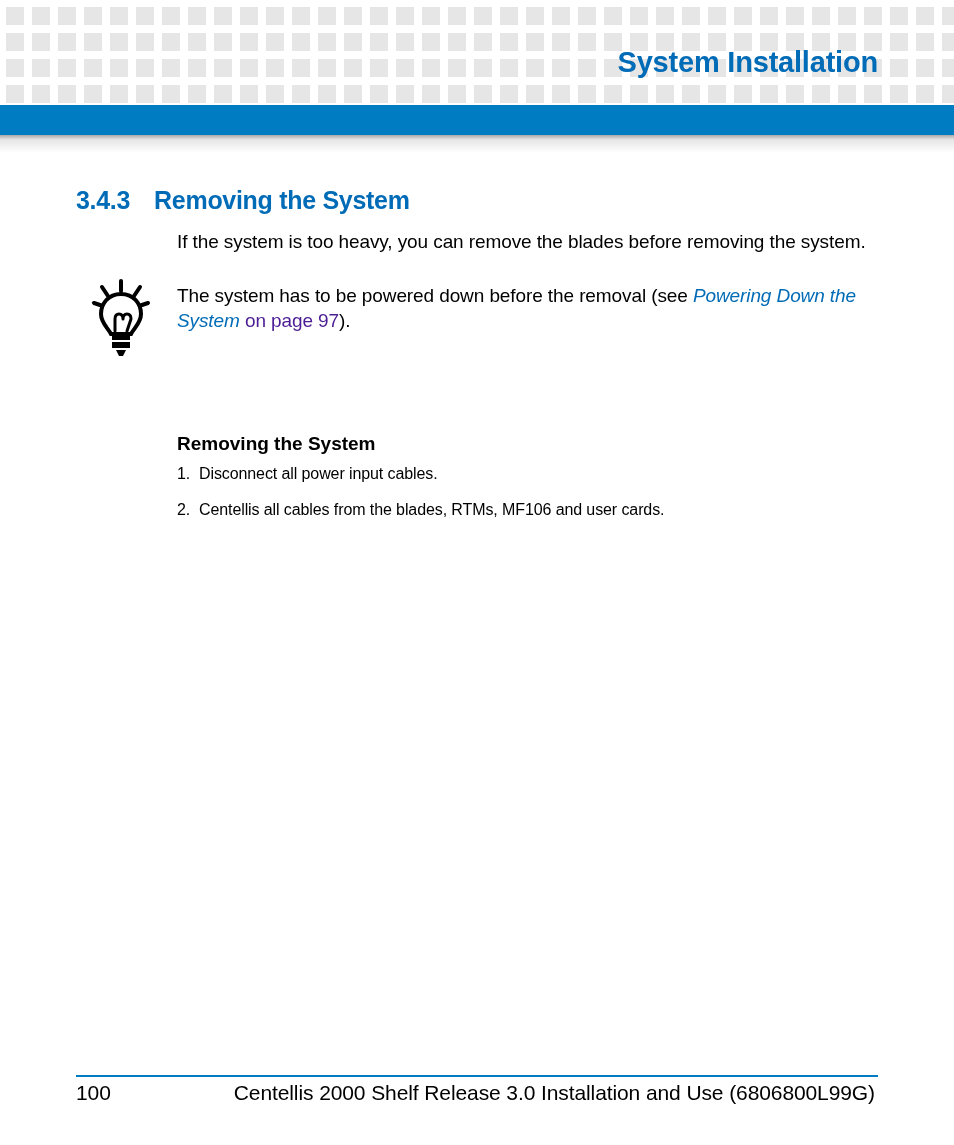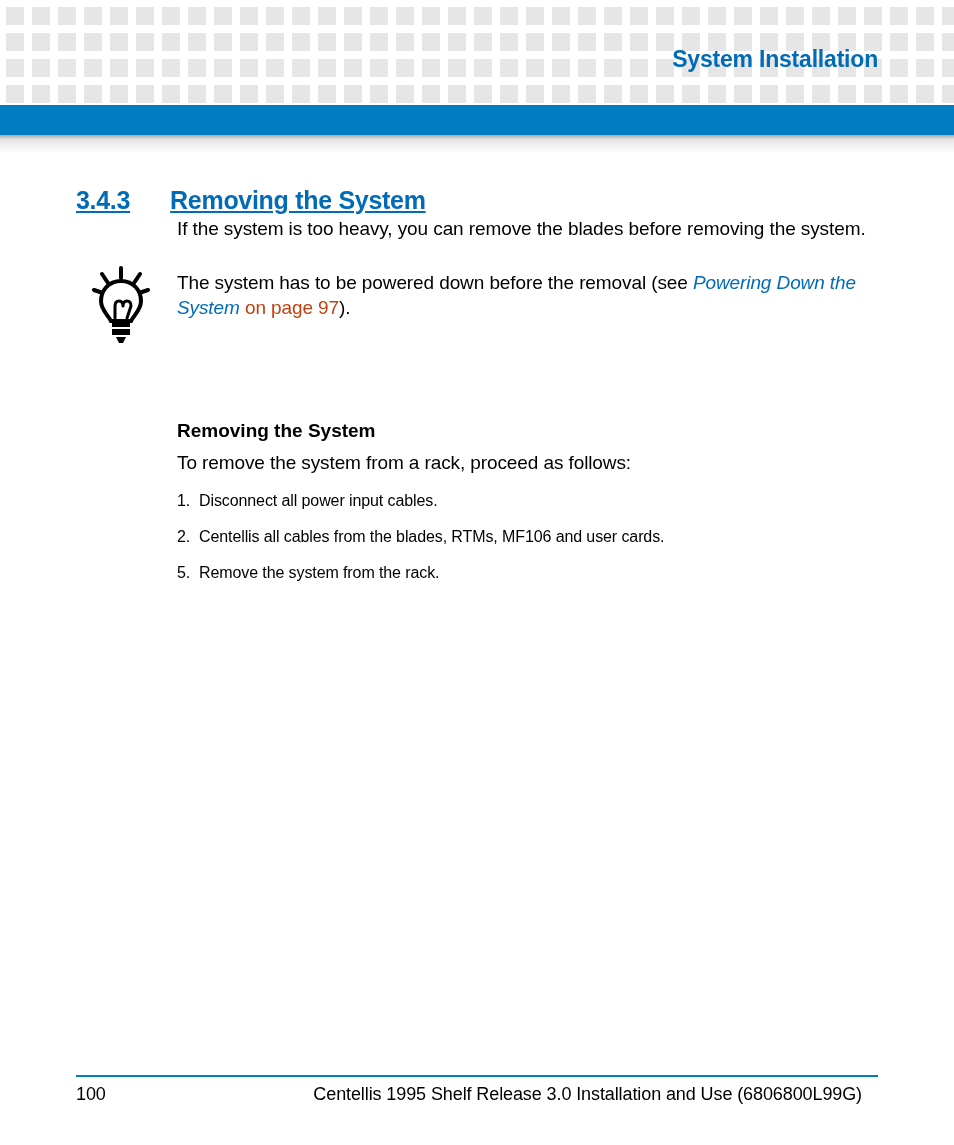--- a/index.html
+++ b/index.html
@@ -35,21 +35,21 @@
     background: #e6e6e6;
     flex: none;
   }
   .header {
     position: absolute;
     top: 46px;
     right: 76px;
     z-index: 2;
   }
   .header-title {
-    font-size: 23px;
+    font-size: 29px;
     font-weight: 700;
     color: #006bb6;
     letter-spacing: -0.2px;
   }
   .blue-bar {
     position: absolute;
     top: 105px;
     left: 0;
     right: 0;
     height: 30px;
@@ -68,28 +68,27 @@
 
   .content {
     position: absolute;
     top: 186px;
     left: 76px;
     right: 76px;
   }
 
   .section-head {
     display: flex;
-    gap: 40px;
+    gap: 24px;
     align-items: baseline;
     color: #006bb6;
     font-weight: 700;
     font-size: 25px;
-    margin-bottom: 1px;
+    margin-bottom: 14px;
     letter-spacing: -0.3px;
-    text-decoration: underline;
   }
   .section-indent {
     padding-left: 101px;
   }
   .para {
     font-size: 19px;
     line-height: 1.35;
     margin-bottom: 25px;
     letter-spacing: -0.1px;
   }
@@ -109,21 +108,21 @@
     padding-left: 101px;
     font-size: 19px;
     line-height: 1.35;
     letter-spacing: -0.1px;
   }
   .tip-link {
     color: #006bb6;
     font-style: italic;
   }
   .tip-link-trail {
-    color: #c2410c;
+    color: #4c1d95;
     font-style: normal;
   }
 
   .subhead {
     font-weight: 700;
     font-size: 19px;
     margin-bottom: 10px;
   }
   .lead {
     font-size: 19px;
@@ -146,25 +145,25 @@
   .footer-rule {
     position: absolute;
     left: 76px;
     right: 76px;
     bottom: 68px;
     border-top: 2px solid #007cc2;
   }
   .footer {
     position: absolute;
     left: 76px;
-    right: 92px;
+    right: 79px;
     bottom: 40px;
     display: flex;
     justify-content: space-between;
-    font-size: 18px;
+    font-size: 21px;
     letter-spacing: -0.1px;
   }
 </style>
 </head>
 <body>
 
 <div class="bg-grid">
   <div class="bg-grid-row" id="gr1">
       <span></span>
       <span></span>
@@ -360,26 +359,24 @@
         <path d="M26 71 L36 71 L33 77 L29 77 Z" fill="#000"></path>
       </svg>
     </div>
     <p class="tip-text">
       <span>The system has to be powered down before the removal (see </span><a class="tip-link">Powering Down the System</a><span class="tip-link-trail"> on page 97</span><span>).</span>
     </p>
   </div>
 
   <div class="section-indent">
     <div class="subhead">Removing the System</div>
-    <p class="lead">To remove the system from a rack, proceed as follows:</p>
     <ol class="steps" id="steps-list">
         <li><span class="num">1. </span><span>Disconnect all power input cables.</span></li>
         <li><span class="num">2. </span><span>Centellis all cables from the blades, RTMs, MF106 and user cards.</span></li>
-        <li><span class="num">5. </span><span>Remove the system from the rack.</span></li>
       </ol>
   </div>
 </div>
 
 <div class="footer-rule"></div>
 <div class="footer">
   <span>100</span>
-  <span>Centellis 1995 Shelf Release 3.0 Installation and Use (6806800L99G)</span>
+  <span>Centellis 2000 Shelf Release 3.0 Installation and Use (6806800L99G)</span>
 </div>
 
 </body></html>

